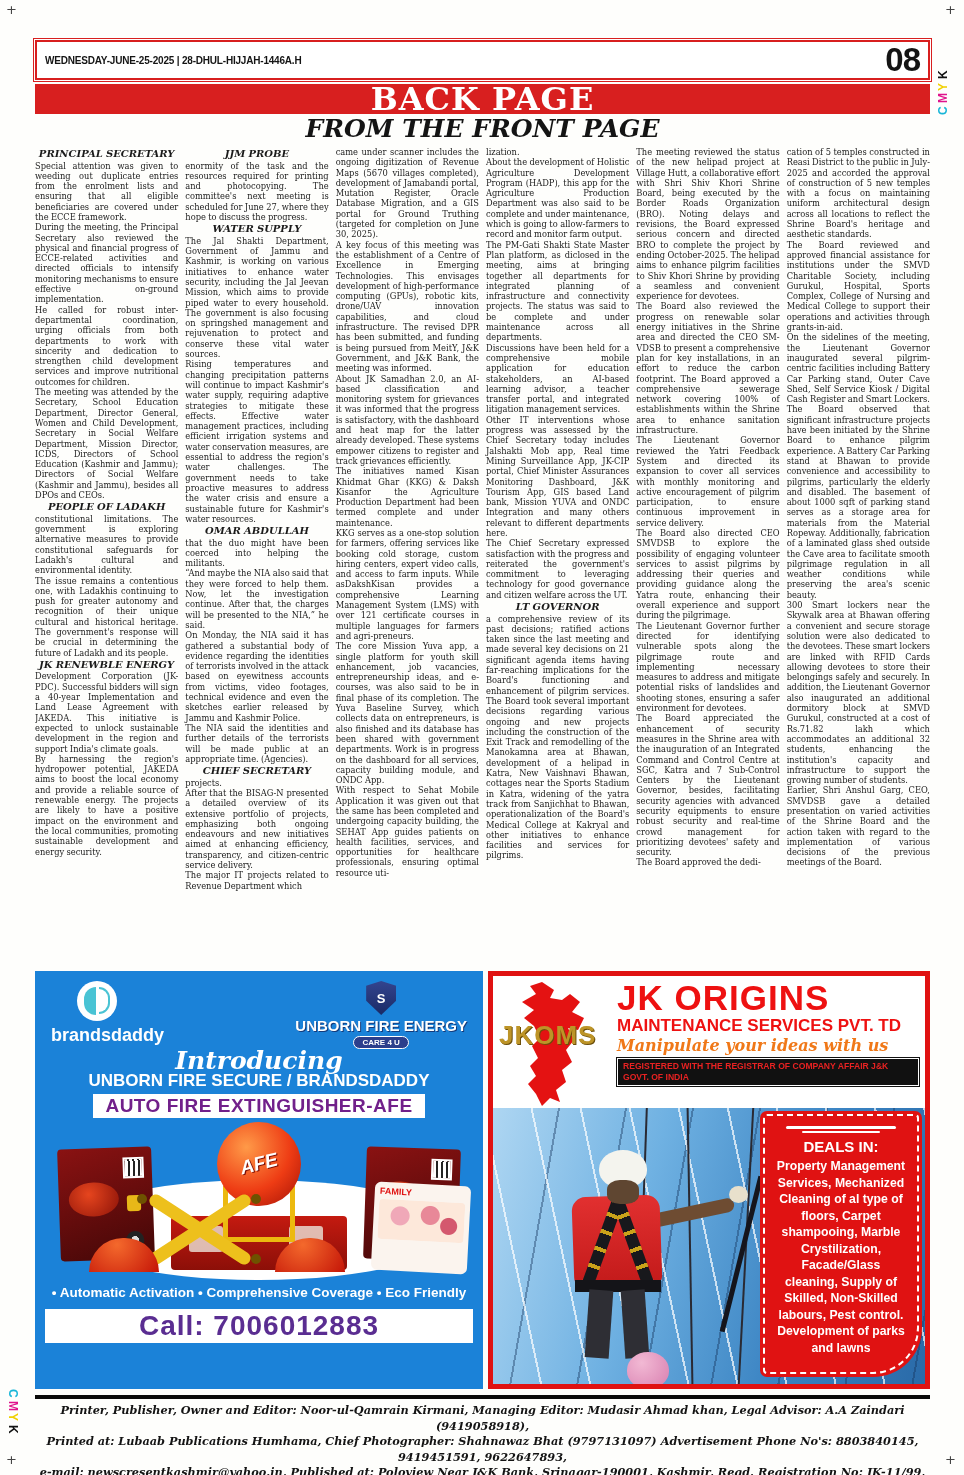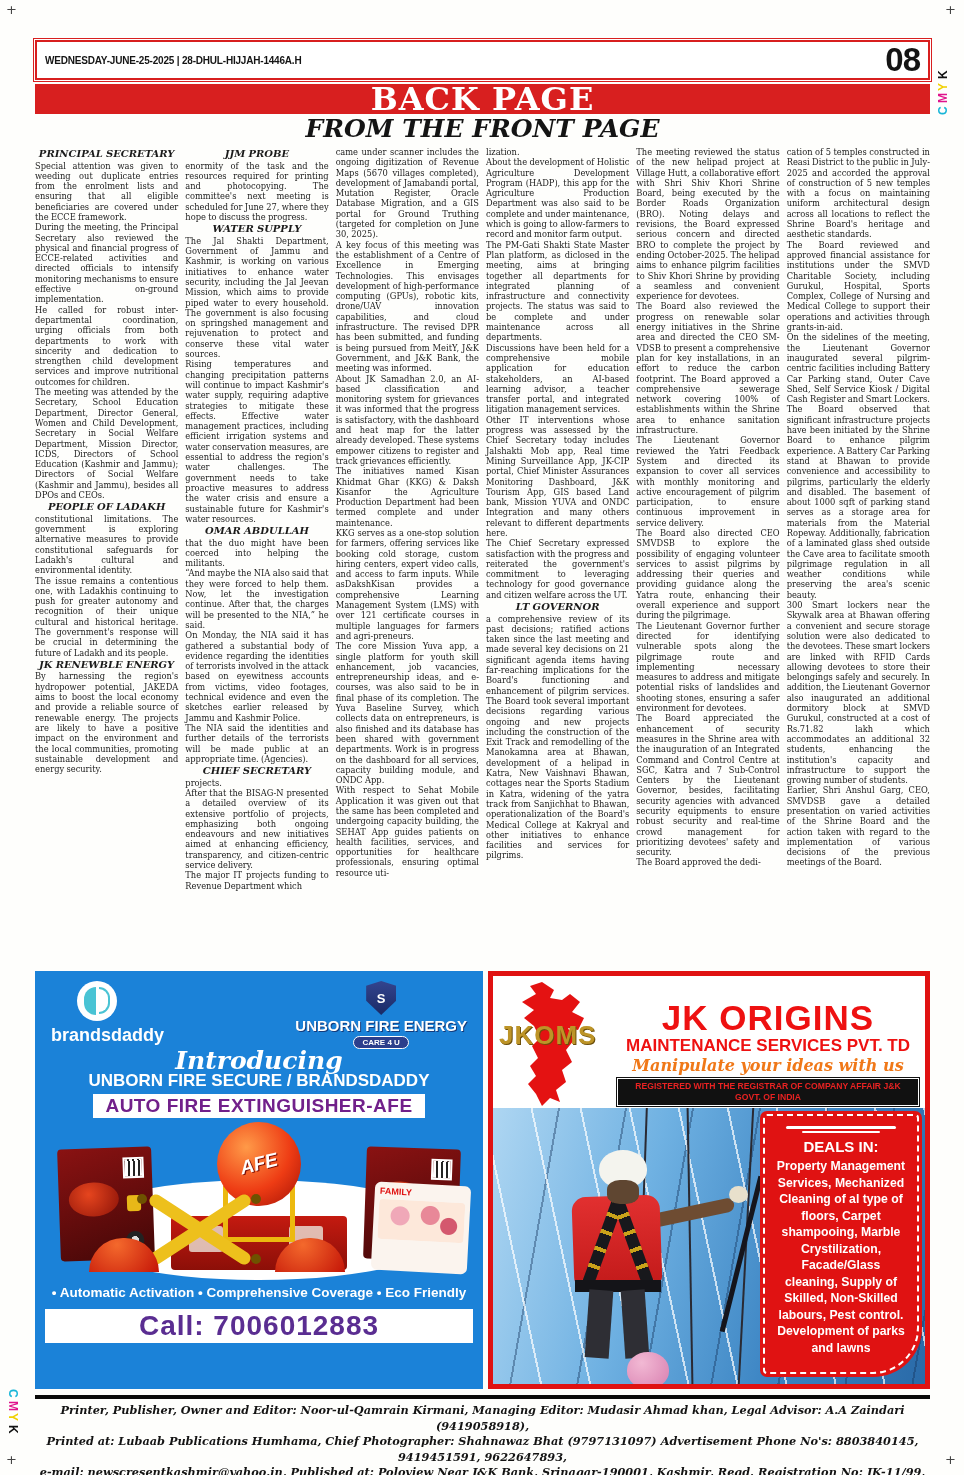--- a/index.html
+++ b/index.html
@@ -98,21 +98,21 @@
   .fire-call{background:#fff;margin:7px 10px 9px;text-align:center;font-family:"Liberation Sans",sans-serif;
              font-weight:800;color:#5a2d91;font-size:28px;line-height:34px;letter-spacing:1px;}
 
   
   .ad-jk{width:442px;border:5px solid #e01212;background:#fff;position:relative;box-sizing:border-box;}
   .jk-top{height:128px;display:flex;padding:4px 6px 0;}
   .jk-map{width:118px;position:relative;flex:none;}
   .jk-map svg{width:100%;height:100%;}
   .jkoms{position:absolute;left:0;top:40px;color:#bd9427;font-family:"Liberation Sans",sans-serif;font-weight:800;
          font-size:26px;letter-spacing:1px;text-shadow:1px 1px 0 #6b4e0a;}
-  .jk-right{flex:1;text-align:center;min-width:0;margin-top:20px;}
+  .jk-right{flex:1;min-width:0;}
   .jk-title{color:#ee1111;font-family:"Liberation Sans",sans-serif;font-weight:900;font-size:35px;line-height:36px;letter-spacing:1px;}
   .jk-sub{color:#ee1111;font-family:"Liberation Sans",sans-serif;font-weight:800;font-size:17px;line-height:20px;}
   .jk-tag{color:#f07818;font-style:italic;font-weight:bold;font-size:16px;line-height:19px;}
   .jk-reg{display:inline-block;background:#111;color:#e82222;font-family:"Liberation Sans",sans-serif;font-weight:bold;
           font-size:8.6px;line-height:11px;padding:2px 5px;margin-top:3px;border:1px solid #fff;box-shadow:0 0 0 1px #111;}
   .jk-photo{position:absolute;left:0;right:0;top:132px;bottom:0;overflow:hidden;background:
       repeating-linear-gradient(78deg,rgba(255,255,255,0) 0 46px,rgba(255,255,255,.7) 46px 48px),
       repeating-linear-gradient(100deg,rgba(20,50,90,0) 0 64px,rgba(20,50,90,.4) 64px 66px),
       linear-gradient(105deg,#aed6f2 0%,#6fb1e2 35%,#3a83c2 70%,#2a6aa8 100%);}
   .rope{position:absolute;top:-10px;bottom:-10px;width:2px;background:#2a2a33;}
@@ -182,37 +182,38 @@
         <div class="col">
           <div class="col-head">PRINCIPAL SECRETARY</div>
           <p class="col-para">Special attention was given to weeding out duplicate entries from the enrolment lists and ensuring that all eligible beneficiaries are covered under the ECCE framework.</p>
           <p class="col-para">During the meeting, the Principal Secretary also reviewed the physical and financial progress of ECCE-related activities and directed officials to intensify monitoring mechanisms to ensure effective on-ground implementation.</p>
           <p class="col-para">He called for robust inter-departmental coordination, urging officials from both departments to work with sincerity and dedication to strengthen child development services and improve nutritional outcomes for children.</p>
           <p class="col-para">The meeting was attended by the Secretary, School Education Department, Director General, Women and Child Development, Secretary in Social Welfare Department, Mission Director, ICDS, Directors of School Education (Kashmir and Jammu); Directors of Social Welfare (Kashmir and Jammu), besides all DPOs and CEOs.</p>
           <div class="col-head">PEOPLE OF LADAKH</div>
           <p class="col-para">constitutional limitations. The government is exploring alternative measures to provide constitutional safeguards for Ladakh's cultural and environmental identity.</p>
           <p class="col-para">The issue remains a contentious one, with Ladakhis continuing to push for greater autonomy and recognition of their unique cultural and historical heritage. The government's response will be crucial in determining the future of Ladakh and its people.</p>
           <div class="col-head">JK RENEWBLE ENERGY</div>
+          <p class="col-para">Development Corporation (JK-PDC). Successful bidders will sign a 40-year Implementation and Land Lease Agreement with JAKEDA. This initiative is expected to unlock sustainable development in the region and support India's climate goals.</p>
           <p class="col-para">By harnessing the region's hydropower potential, JAKEDA aims to boost the local economy and provide a reliable source of renewable energy. The projects are likely to have a positive impact on the environment and the local communities, promoting sustainable development and energy security.</p>
         </div>
         <div class="col">
           <div class="col-head">JJM PROBE</div>
           <p class="col-para">enormity of the task and the resources required for printing and photocopying. The committee's next meeting is scheduled for June 27, where they hope to discuss the progress.</p>
           <div class="col-head">WATER SUPPLY</div>
           <p class="col-para">The Jal Shakti Department, Government of Jammu and Kashmir, is working on various initiatives to enhance water security, including the Jal Jeevan Mission, which aims to provide piped water to every household. The government is also focusing on springshed management and rejuvenation to protect and conserve these vital water sources.</p>
           <p class="col-para">Rising temperatures and changing precipitation patterns will continue to impact Kashmir's water supply, requiring adaptive strategies to mitigate these effects. Effective water management practices, including efficient irrigation systems and water conservation measures, are essential to address the region's water challenges. The government needs to take proactive measures to address the water crisis and ensure a sustainable future for Kashmir's water resources.</p>
           <div class="col-head">OMAR ABDULLAH</div>
           <p class="col-para">that the duo might have been coerced into helping the militants.</p>
           <p class="col-para">“And maybe the NIA also said that they were forced to help them. Now, let the investigation continue. After that, the charges will be presented to the NIA,” he said.</p>
           <p class="col-para">On Monday, the NIA said it has gathered a substantial body of evidence regarding the identities of terrorists involved in the attack based on eyewitness accounts from victims, video footages, technical evidence and even the sketches earlier released by Jammu and Kashmir Police.</p>
           <p class="col-para">The NIA said the identities and further details of the terrorists will be made public at an appropriate time. (Agencies).</p>
           <div class="col-head">CHIEF SECRETARY</div>
           <p class="col-para">projects.</p>
           <p class="col-para">After that the BISAG-N presented a detailed overview of its extensive portfolio of projects, emphasizing both ongoing endeavours and new initiatives aimed at enhancing efficiency, transparency, and citizen-centric service delivery.</p>
-          <p class="col-para">The major IT projects funding to Revenue Department which</p>
+          <p class="col-para">The major IT projects related to Revenue Department which</p>
         </div>
         <div class="col">
           <p class="col-para">came under scanner includes the ongoing digitization of Revenue Maps (5670 villages completed), development of Jamabandi portal, Mutation Register, Oracle Database Migration, and a GIS portal for Ground Truthing (targeted for completion on June 30, 2025).</p>
           <p class="col-para">A key focus of this meeting was the establishment of a Centre of Excellence in Emerging Technologies. This envisages development of high-performance computing (GPUs), robotic kits, drone/UAV innovation capabilities, and cloud infrastructure. The revised DPR has been submitted, and funding is being pursued from MeitY, J&amp;K Government, and J&amp;K Bank, the meeting was informed.</p>
           <p class="col-para">About JK Samadhan 2.0, an AI-based classification and monitoring system for grievances it was informed that the progress is satisfactory, with the dashboard and heat map for the latter already developed. These systems empower citizens to register and track grievances efficiently.</p>
           <p class="col-para">The initiatives named Kisan Khidmat Ghar (KKG) &amp; Daksh Kisanfor the Agriculture Production Department had been termed complete and under maintenance.</p>
           <p class="col-para">KKG serves as a one-stop solution for farmers, offering services like booking cold storage, custom hiring centers, expert video calls, and access to farm inputs. While asDakshKisan provides a comprehensive Learning Management System (LMS) with over 121 certificate courses in multiple languages for farmers and agri-preneurs.</p>
           <p class="col-para">The core Mission Yuva app, a single platform for youth skill enhancement, job vacancies, entrepreneurship ideas, and e-courses, was also said to be in final phase of its completion. The Yuva Baseline Survey, which collects data on entrepreneurs, is also finished and its database has been shared with government departments. Work is in progress on the dashboard for all services, capacity building module, and ONDC App.</p>
           <p class="col-para">With respect to Sehat Mobile Application it was given out that the same has been completed and undergoing capacity building, the SEHAT App guides patients on health facilities, services, and opportunities for healthcare professionals, ensuring optimal resource uti-</p>
         </div>

